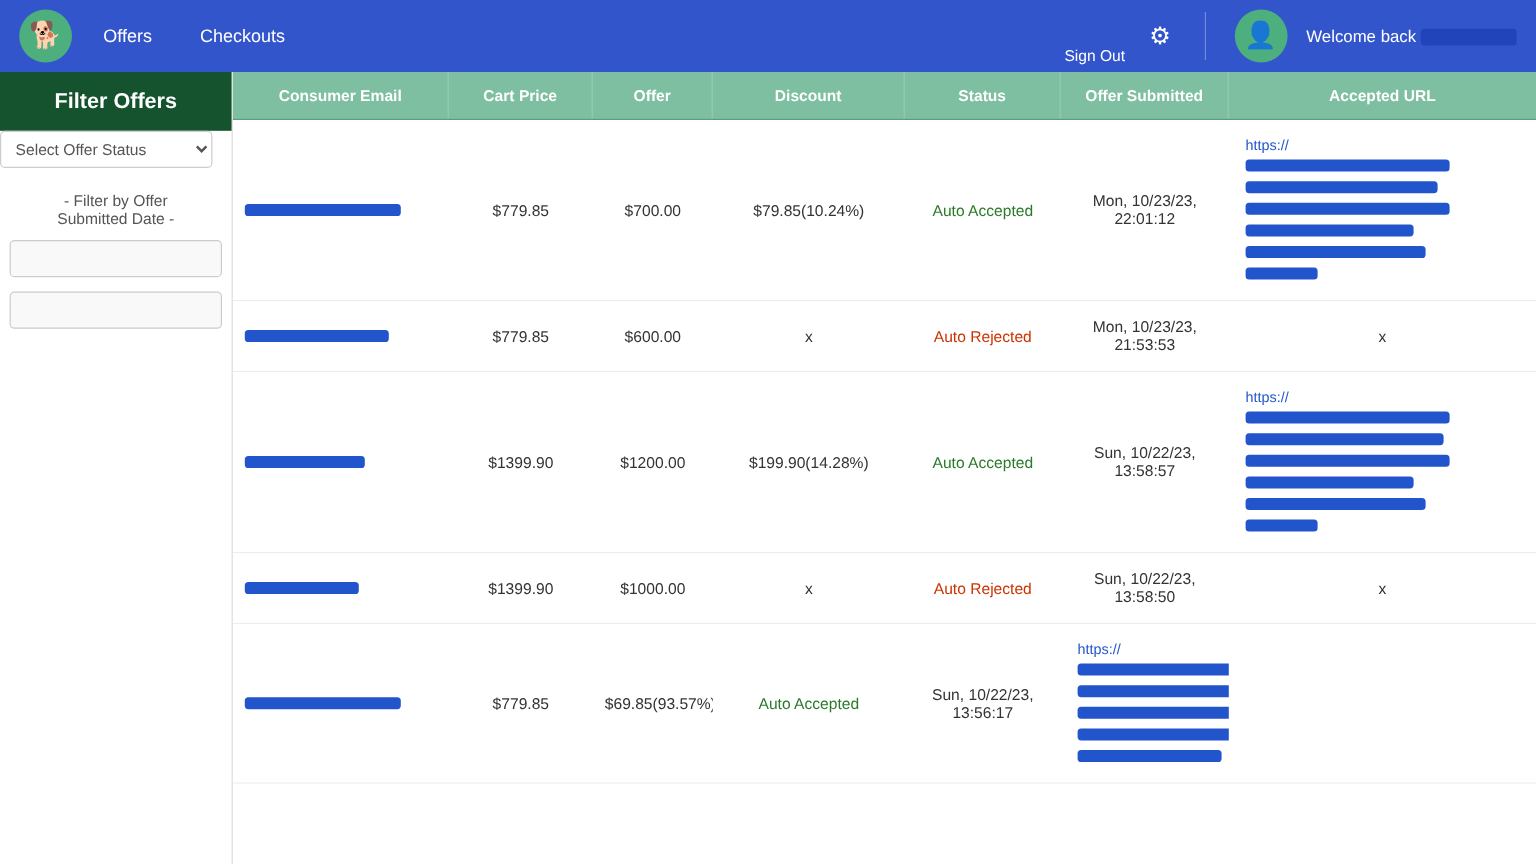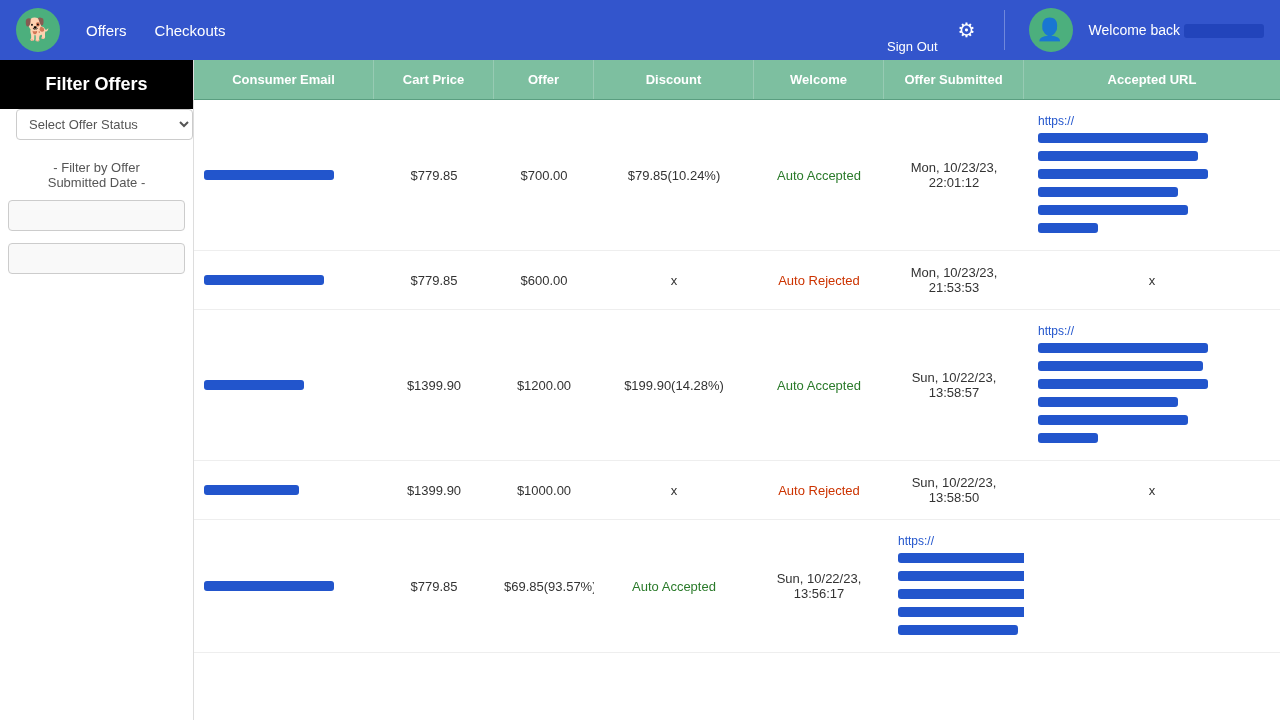--- a/index.html
+++ b/index.html
@@ -14,21 +14,21 @@
       padding: 0 16px;
       gap: 16px;
     }
     .logo-circle {
       width: 44px; height: 44px;
       background: #4caf7d;
       border-radius: 50%;
       display: flex; align-items: center; justify-content: center;
       font-size: 22px; color: white; font-weight: bold; flex-shrink: 0;
     }
-    .nav-links { display: flex; gap: 8px; }
+    .nav-links { display: flex; gap: 20px; }
     .nav-link {
       color: white; text-decoration: none; font-size: 15px;
       padding: 6px 10px; border-radius: 4px; cursor: pointer;
     }
     .header-spacer { flex: 1; }
     .gear-icon {
       color: white; font-size: 20px; cursor: pointer; padding: 4px;
     }
     .divider-vert {
       width: 1px; height: 40px; background: rgba(255,255,255,0.3);
@@ -56,37 +56,37 @@
     .app-body { display: flex; height: calc(100vh - 60px); }
 
     
     .sidebar {
       width: 194px; min-width: 194px;
       background: #fff;
       border-right: 1px solid #ddd;
       padding: 0;
     }
     .sidebar-title {
-      background: #000000;
+      background: #14532d;
       color: white;
       font-size: 18px;
       font-weight: bold;
       padding: 14px 16px;
       text-align: center;
     }
     .sidebar-section-label {
       color: #555;
       font-size: 13px;
       padding: 18px 12px 8px 12px;
       text-align: center;
       font-weight: 500;
     }
     .sidebar select {
       width: calc(100% - 16px);
-      margin: 0 8px 12px 16px;
+      margin: 0 8px 12px 0;
       padding: 6px 8px;
       border: 1px solid #ccc;
       border-radius: 4px;
       font-size: 13px;
       color: #555;
       background: white;
     }
     .sidebar-date-section {
       padding: 8px 12px 4px 12px;
       text-align: center;
@@ -190,21 +190,21 @@
     <input type="text" style="">
   </div>
 
   <div class="main-content">
 
     <div class="table-header">
       <div class="th">Consumer Email</div>
       <div class="th">Cart Price</div>
       <div class="th">Offer</div>
       <div class="th">Discount</div>
-      <div class="th">Welcome</div>
+      <div class="th">Status</div>
       <div class="th">Offer Submitted</div>
       <div class="th">Accepted URL</div>
     </div>
 
     <div class="table-row">
       <div class="td">
         <div class="redacted-email">
           <div class="redacted-block" style="width:130px;"></div>
         </div>
       </div>

